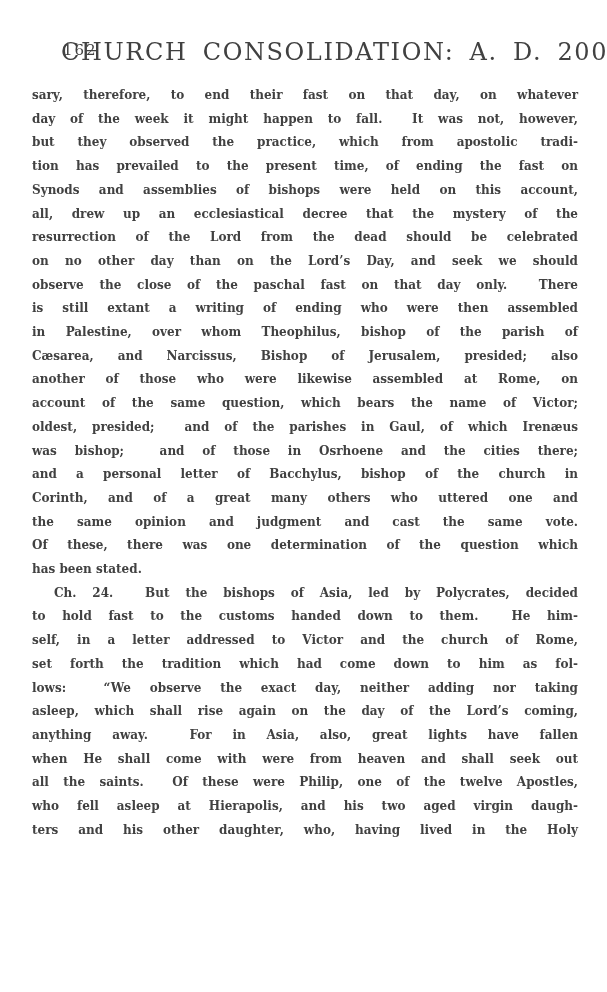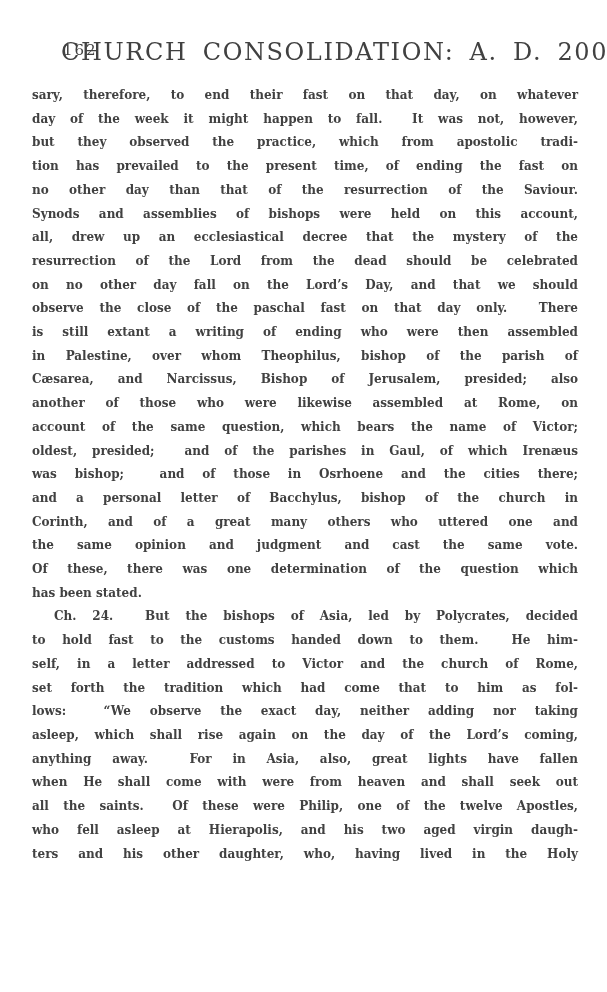--- a/index.html
+++ b/index.html
@@ -69,42 +69,41 @@
 <div class="page">
   <header class="running-head">
     <span class="pagenum">162</span>
     <span class="head-title">CHURCH CONSOLIDATION: A. D. 200–324</span>
   </header>
   <main class="body-text">
       <div class="line">sary, therefore, to end their fast on that day, on whatever</div>
       <div class="line">day of the week it might happen to fall.&nbsp; It was not, however,</div>
       <div class="line">but they observed the practice, which from apostolic tradi-</div>
       <div class="line">tion has prevailed to the present time, of ending the fast on</div>
-      <div class="line">no other day than that of the resurrection of the Saviour.</div>
       <div class="line">Synods and assemblies of bishops were held on this account,</div>
       <div class="line">all, drew up an ecclesiastical decree that the mystery of the</div>
       <div class="line">resurrection of the Lord from the dead should be celebrated</div>
-      <div class="line">on no other day fall on the Lord’s Day, and that we should</div>
+      <div class="line">on no other day than on the Lord’s Day, and seek we should</div>
       <div class="line">observe the close of the paschal fast on that day only.&nbsp; There</div>
       <div class="line">is still extant a writing of ending who were then assembled</div>
       <div class="line">in Palestine, over whom Theophilus, bishop of the parish of</div>
       <div class="line">Cæsarea, and Narcissus, Bishop of Jerusalem, presided; also</div>
       <div class="line">another of those who were likewise assembled at Rome, on</div>
       <div class="line">account of the same question, which bears the name of Victor;</div>
       <div class="line">oldest, presided;&nbsp; and of the parishes in Gaul, of which Irenæus</div>
       <div class="line">was bishop;&nbsp; and of those in Osrhoene and the cities there;</div>
       <div class="line">and a personal letter of Bacchylus, bishop of the church in</div>
       <div class="line">Corinth, and of a great many others who uttered one and</div>
       <div class="line">the same opinion and judgment and cast the same vote.</div>
       <div class="line">Of these, there was one determination of the question which</div>
       <div class="line last-left">has been stated.</div>
       <div class="line indent">Ch. 24.&nbsp; But the bishops of Asia, led by Polycrates, decided</div>
       <div class="line">to hold fast to the customs handed down to them.&nbsp; He him-</div>
       <div class="line">self, in a letter addressed to Victor and the church of Rome,</div>
-      <div class="line">set forth the tradition which had come that to him as fol-</div>
+      <div class="line">set forth the tradition which had come down to him as fol-</div>
       <div class="line">lows:&nbsp; “We observe the exact day, neither adding nor taking</div>
       <div class="line">asleep, which shall rise again on the day of the Lord’s coming,</div>
       <div class="line">anything away.&nbsp; For in Asia, also, great lights have fallen</div>
       <div class="line">when He shall come with were from heaven and shall seek out</div>
       <div class="line">all the saints.&nbsp; Of these were Philip, one of the twelve Apostles,</div>
       <div class="line">who fell asleep at Hierapolis, and his two aged virgin daugh-</div>
       <div class="line">ters and his other daughter, who, having lived in the Holy</div>
     </main>
 </div>
 

